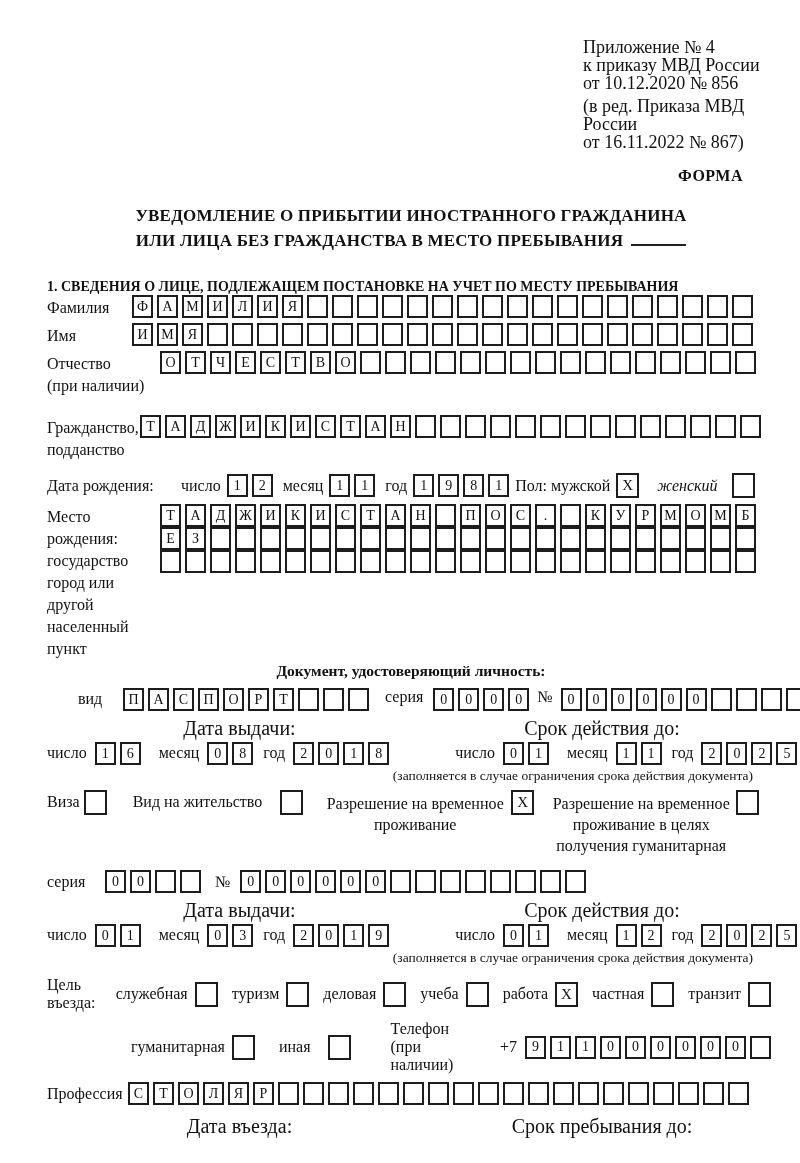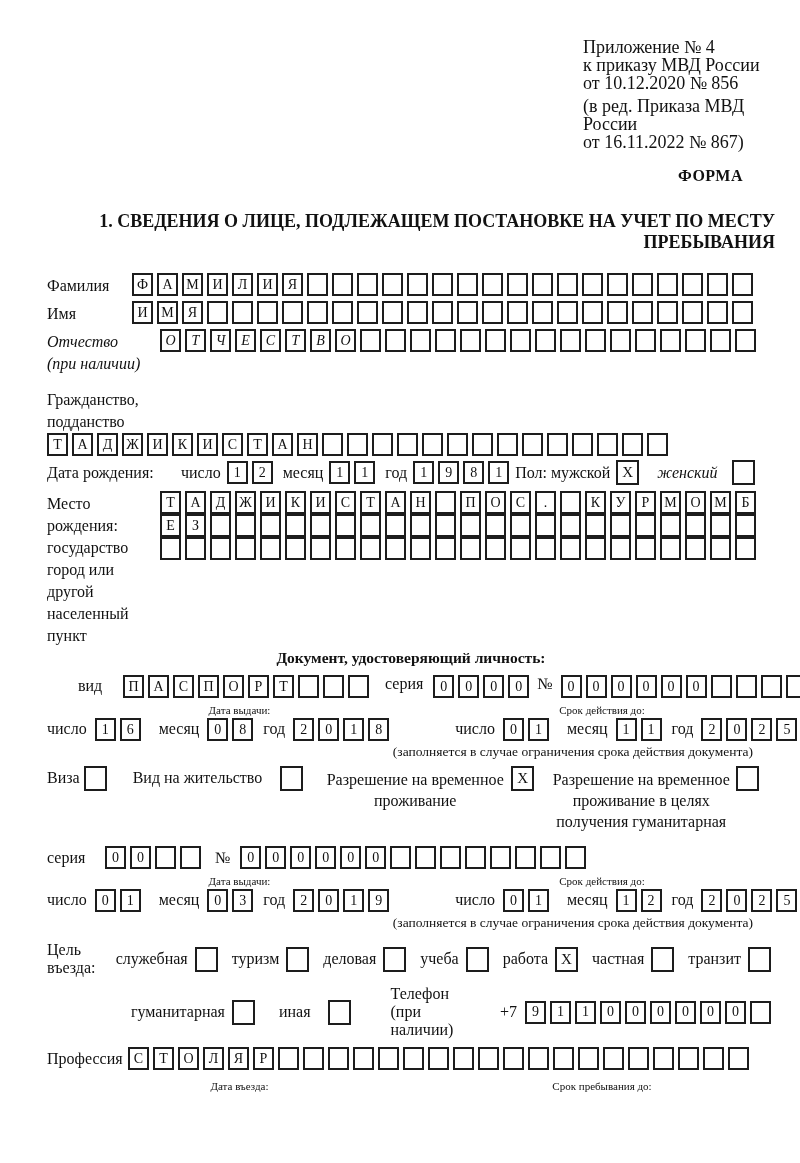--- a/index.html
+++ b/index.html
@@ -11,42 +11,42 @@
   }
   .page { padding:38px 25px 0 47px; }
 
   
   .hdr { margin-left:auto; width:192px; font-size:18px; line-height:18px; }
   .hdr .gap { height:5px; }
   .forma { text-align:right; padding-right:32px; font-weight:bold; font-size:16px; margin-top:16px; letter-spacing:.5px; }
 
   .title { text-align:center; font-weight:bold; font-size:17px; line-height:25px; margin-top:18px; letter-spacing:.2px; }
   .blank-line { display:inline-block; width:55px; border-bottom:2px solid #222; height:14px; margin-left:8px; }
-  .section-h { text-align:right; font-weight:bold; font-size:18px; margin-top:26px; margin-bottom:20px; }
+  .section-h { text-align:left; font-weight:bold; font-size:14px; margin-top:26px; }
 
   
   .cells { display:flex; flex-wrap:nowrap; }
   .cell {
     flex:0 0 auto; width:21px; height:23px; border:2px solid #1d1d1d;
     margin-right:4px; display:inline-flex; align-items:center; justify-content:center;
     font-size:14px; line-height:1; background:#fff;
   }
   .cb { width:23px; height:25px; font-size:15px; }
 
   .row { display:flex; align-items:flex-start; margin-bottom:4px; }
   .lbl { font-size:16px; line-height:22px; flex:0 0 auto; padding-top:2px; }
   .w85 { width:85px; } .w113 { width:113px; } .w93 { width:93px; }
 
   .inline-lbl { font-size:16px; padding:2px 6px 0 6px; flex:0 0 auto; }
 
   .center-bold { text-align:center; font-weight:bold; font-size:15.5px; margin:0 0 8px 0; }
 
   
   .date-grid { margin-top:6px; }
-  .date-heads { display:flex; font-size:11px; margin-bottom:2px; }
+  .date-heads { display:flex; font-size:20px; margin-bottom:2px; }
   .date-heads .h1 { width:345px; text-align:center; padding-left:40px; }
   .date-heads .h2 { width:360px; text-align:center; padding-left:60px; }
   .date-line { display:flex; }
   .dgroup { display:flex; align-items:flex-start; }
   .dgroup .inline-lbl { padding-left:0; padding-right:8px; }
   .dg2 { margin-left:62px; }
   .note { font-size:13.5px; text-align:right; padding-right:22px; margin-top:3px; }
 
   .para { font-size:16px; line-height:25px; margin-top:8px; }
 
@@ -66,20 +66,24 @@
   <div class="hdr">
     <div>Приложение № 4</div>
     <div>к приказу МВД России</div>
     <div>от 10.12.2020 № 856</div>
     <div class="gap"></div>
     <div>(в ред. Приказа МВД России</div>
     <div>от 16.11.2022 № 867)</div>
   </div>
   <div class="forma">ФОРМА</div>
 
+  <div class="title">
+    <div>УВЕДОМЛЕНИЕ О ПРИБЫТИИ ИНОСТРАННОГО ГРАЖДАНИНА</div>
+    <div><span>ИЛИ ЛИЦА БЕЗ ГРАЖДАНСТВА В МЕСТО ПРЕБЫВАНИЯ</span><span class="blank-line"></span></div>
+  </div>
 
   <div class="section-h">1. СВЕДЕНИЯ О ЛИЦЕ, ПОДЛЕЖАЩЕМ ПОСТАНОВКЕ НА УЧЕТ ПО МЕСТУ ПРЕБЫВАНИЯ</div>
 
   <div class="row">
     <span class="lbl w85">Фамилия</span>
     <span class="cells">
         <span class="cell">Ф</span>
         <span class="cell">А</span>
         <span class="cell">М</span>
         <span class="cell">И</span>
@@ -131,21 +135,21 @@
         <span class="cell"></span>
         <span class="cell"></span>
         <span class="cell"></span>
         <span class="cell"></span>
         <span class="cell"></span>
         <span class="cell"></span>
         <span class="cell"></span>
       </span>
   </div>
 
-  <div class="row" style="margin-bottom:12px;font-style:italic;">
+  <div class="row" style="margin-bottom:18px;">
     <span class="lbl w113">
       <span>Отчество</span><br>
       <span>(при наличии)</span>
     </span>
     <span class="cells">
         <span class="cell">О</span>
         <span class="cell">Т</span>
         <span class="cell">Ч</span>
         <span class="cell">Е</span>
         <span class="cell">С</span>
@@ -164,21 +168,21 @@
         <span class="cell"></span>
         <span class="cell"></span>
         <span class="cell"></span>
         <span class="cell"></span>
         <span class="cell"></span>
         <span class="cell"></span>
         <span class="cell"></span>
       </span>
   </div>
 
-  <div class="row" style="margin-bottom:4px;flex-direction:column;">
+  <div class="row" style="margin-bottom:12px;">
     <span class="lbl w93">
       <span>Гражданство,</span><br>
       <span>подданство</span>
     </span>
     <span class="cells">
         <span class="cell">Т</span>
         <span class="cell">А</span>
         <span class="cell">Д</span>
         <span class="cell">Ж</span>
         <span class="cell">И</span>

